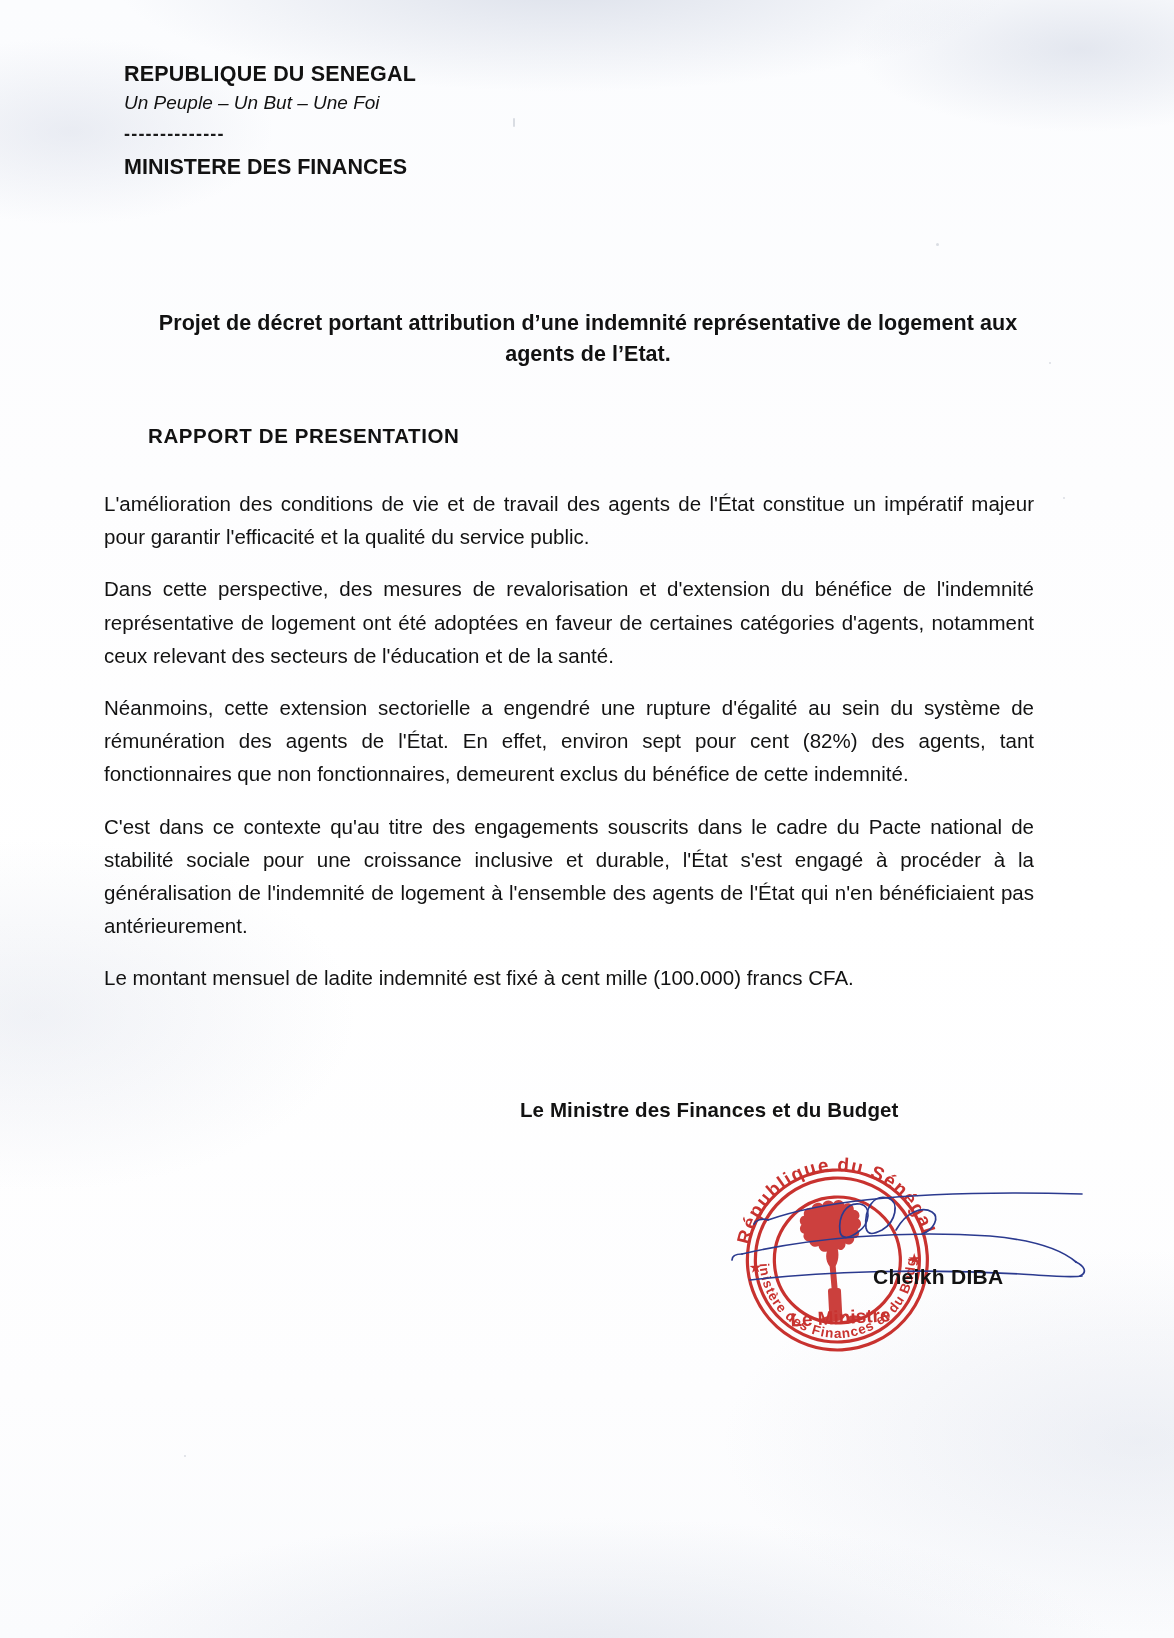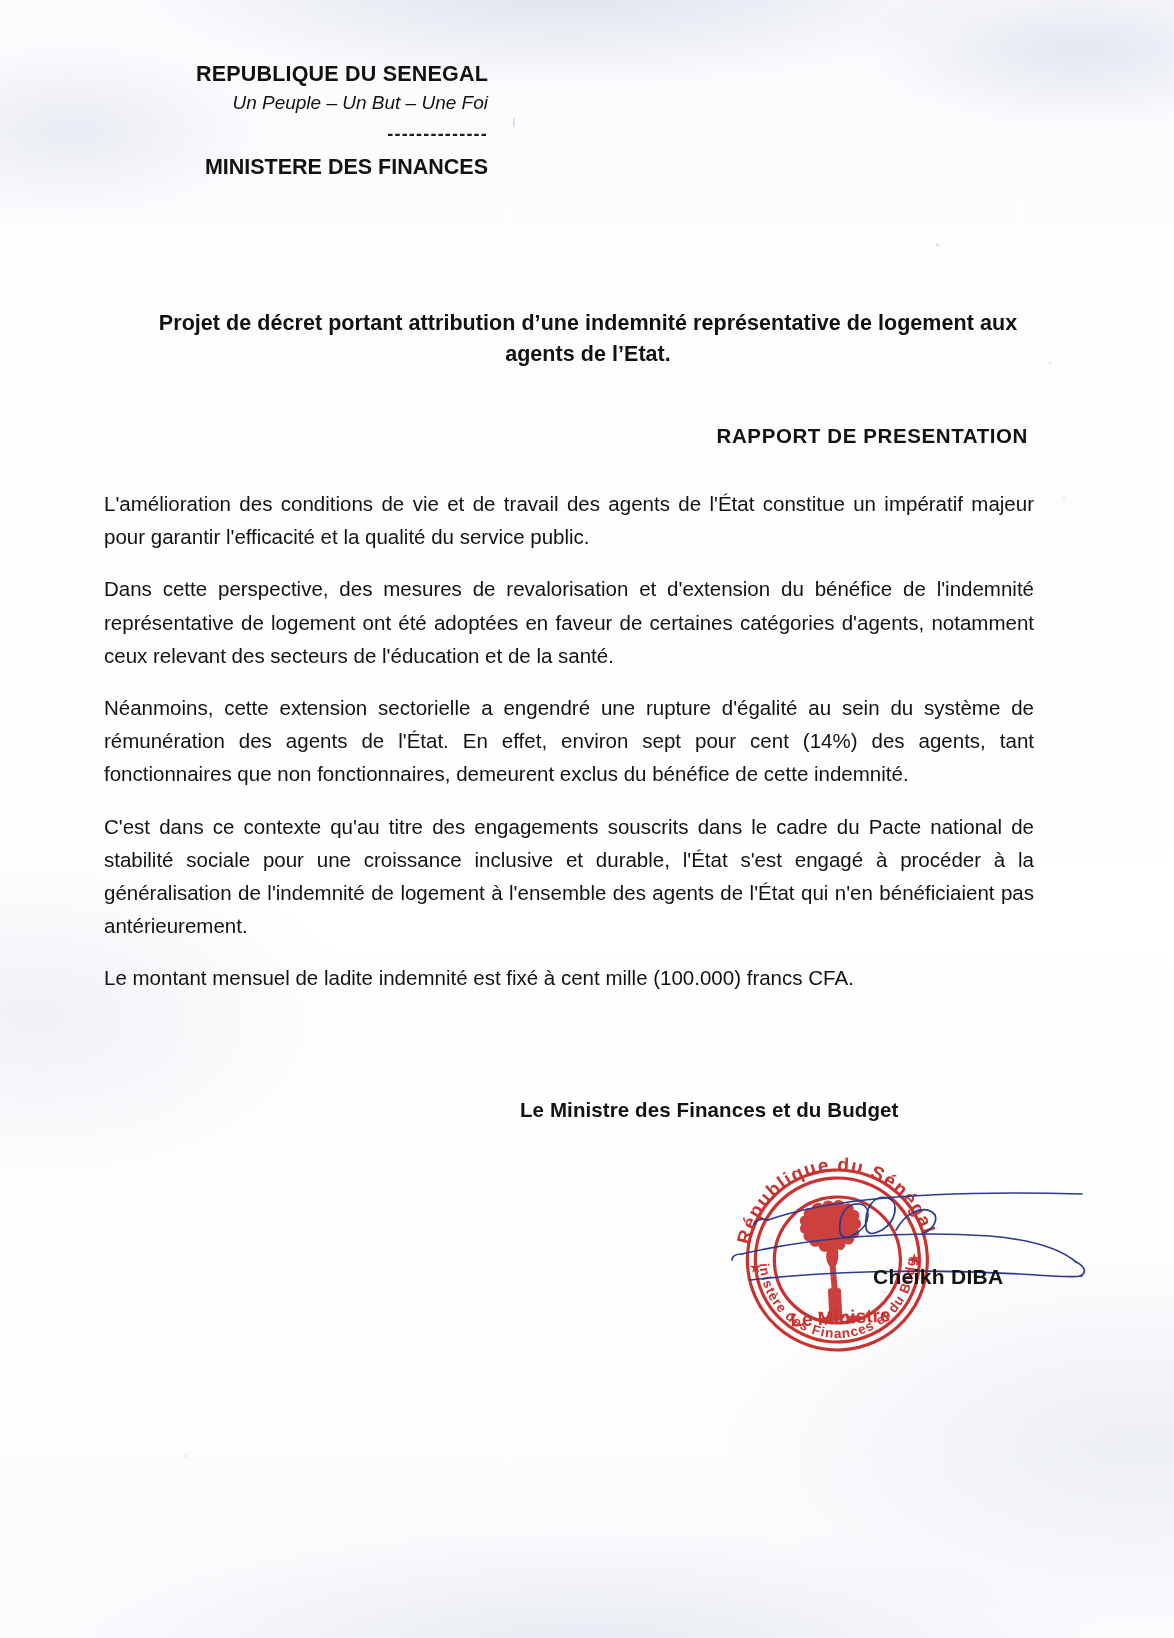--- a/index.html
+++ b/index.html
@@ -32,24 +32,24 @@
   }
 
   .content {
     position: absolute;
     inset: 0;
   }
 
   
   .letterhead {
     position: absolute;
-    left: 108px;
+    left: 124px;
     top: 62px;
     width: 380px;
-    text-align: right;
+    text-align: left;
   }
   .lh-line1 {
     font-size: 21.5px;
     font-weight: bold;
     letter-spacing: 0.2px;
     line-height: 1.18;
     white-space: nowrap;
   }
   .lh-line2 {
     font-size: 19px;
@@ -92,21 +92,21 @@
     line-height: 1.42;
     letter-spacing: 0.05px;
   }
 
   
   .section-heading {
     position: absolute;
     left: 148px;
     top: 424px;
     width: 880px;
-    text-align: right;
+    text-align: left;
     font-size: 20.5px;
     font-weight: bold;
     letter-spacing: 0.6px;
   }
 
   
   .body-text {
     position: absolute;
     left: 104px;
     top: 487px;
@@ -190,21 +190,21 @@
     <div class="lh-line3">MINISTERE DES FINANCES</div>
   </div>
 
   <div class="doc-title">Projet de décret portant attribution d’une indemnité représentative de logement aux agents de l’Etat.</div>
 
   <div class="section-heading">RAPPORT DE PRESENTATION</div>
 
   <div class="body-text">
     <p class="para">L'amélioration des conditions de vie et de travail des agents de l'État constitue un impératif majeur pour garantir l'efficacité et la qualité du service public.</p>
     <p class="para">Dans cette perspective, des mesures de revalorisation et d'extension du bénéfice de l'indemnité représentative de logement ont été adoptées en faveur de certaines catégories d'agents, notamment ceux relevant des secteurs de l'éducation et de la santé.</p>
-    <p class="para">Néanmoins, cette extension sectorielle a engendré une rupture d'égalité au sein du système de rémunération des agents de l'État. En effet, environ sept pour cent (14%) des agents, tant fonctionnaires que non fonctionnaires, demeurent exclus du bénéfice de cette indemnité.</p>
+    <p class="para">Néanmoins, cette extension sectorielle a engendré une rupture d'égalité au sein du système de rémunération des agents de l'État. En effet, environ sept pour cent (82%) des agents, tant fonctionnaires que non fonctionnaires, demeurent exclus du bénéfice de cette indemnité.</p>
     <p class="para">C'est dans ce contexte qu'au titre des engagements souscrits dans le cadre du Pacte national de stabilité sociale pour une croissance inclusive et durable, l'État s'est engagé à procéder à la généralisation de l'indemnité de logement à l'ensemble des agents de l'État qui n'en bénéficiaient pas antérieurement.</p>
     <p class="para">Le montant mensuel de ladite indemnité est fixé à cent mille (100.000) francs CFA.</p>
   </div>
 
   <div class="signature-block">
     <div class="sig-title">Le Ministre des Finances et du Budget</div>
   </div>
 
   <div class="stamp">
     <svg viewBox="0 0 222 210" xmlns="http://www.w3.org/2000/svg" aria-hidden="true">

